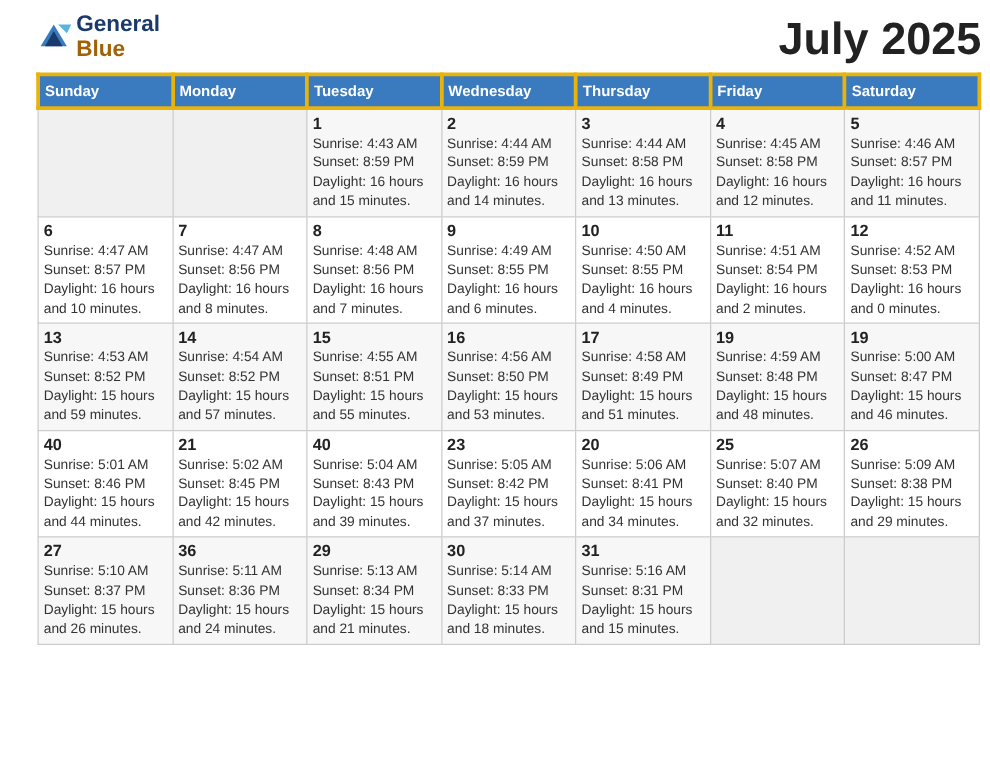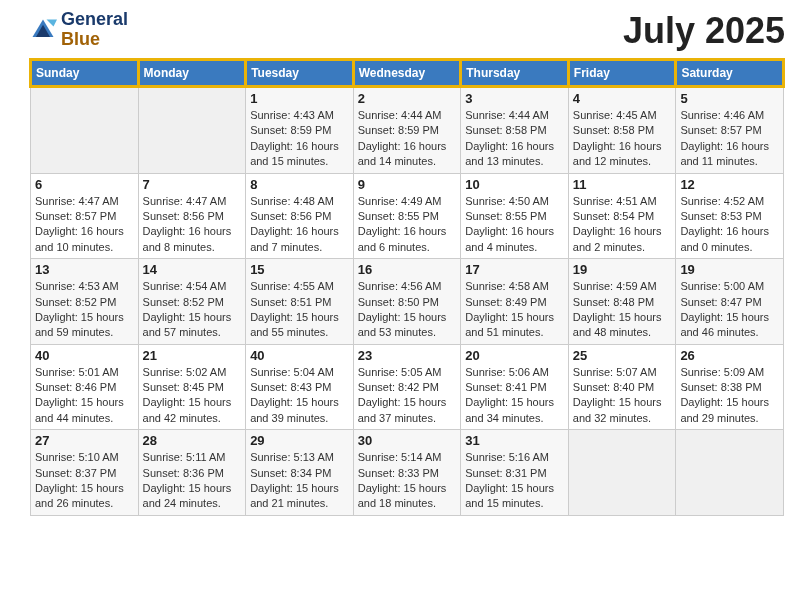--- a/index.html
+++ b/index.html
@@ -241,21 +241,21 @@
             <div class="day-num">26</div>
             <div class="day-info">Sunrise: 5:09 AM<br>Sunset: 8:38 PM<br>Daylight: 15 hours and 29 minutes.</div>
           </td>
         </tr>
         <tr>
           <td>
             <div class="day-num">27</div>
             <div class="day-info">Sunrise: 5:10 AM<br>Sunset: 8:37 PM<br>Daylight: 15 hours and 26 minutes.</div>
           </td>
           <td>
-            <div class="day-num">28</div>
+            <div class="day-num">36</div>
             <div class="day-info">Sunrise: 5:11 AM<br>Sunset: 8:36 PM<br>Daylight: 15 hours and 24 minutes.</div>
           </td>
           <td>
             <div class="day-num">29</div>
             <div class="day-info">Sunrise: 5:13 AM<br>Sunset: 8:34 PM<br>Daylight: 15 hours and 21 minutes.</div>
           </td>
           <td>
             <div class="day-num">30</div>
             <div class="day-info">Sunrise: 5:14 AM<br>Sunset: 8:33 PM<br>Daylight: 15 hours and 18 minutes.</div>
           </td>

